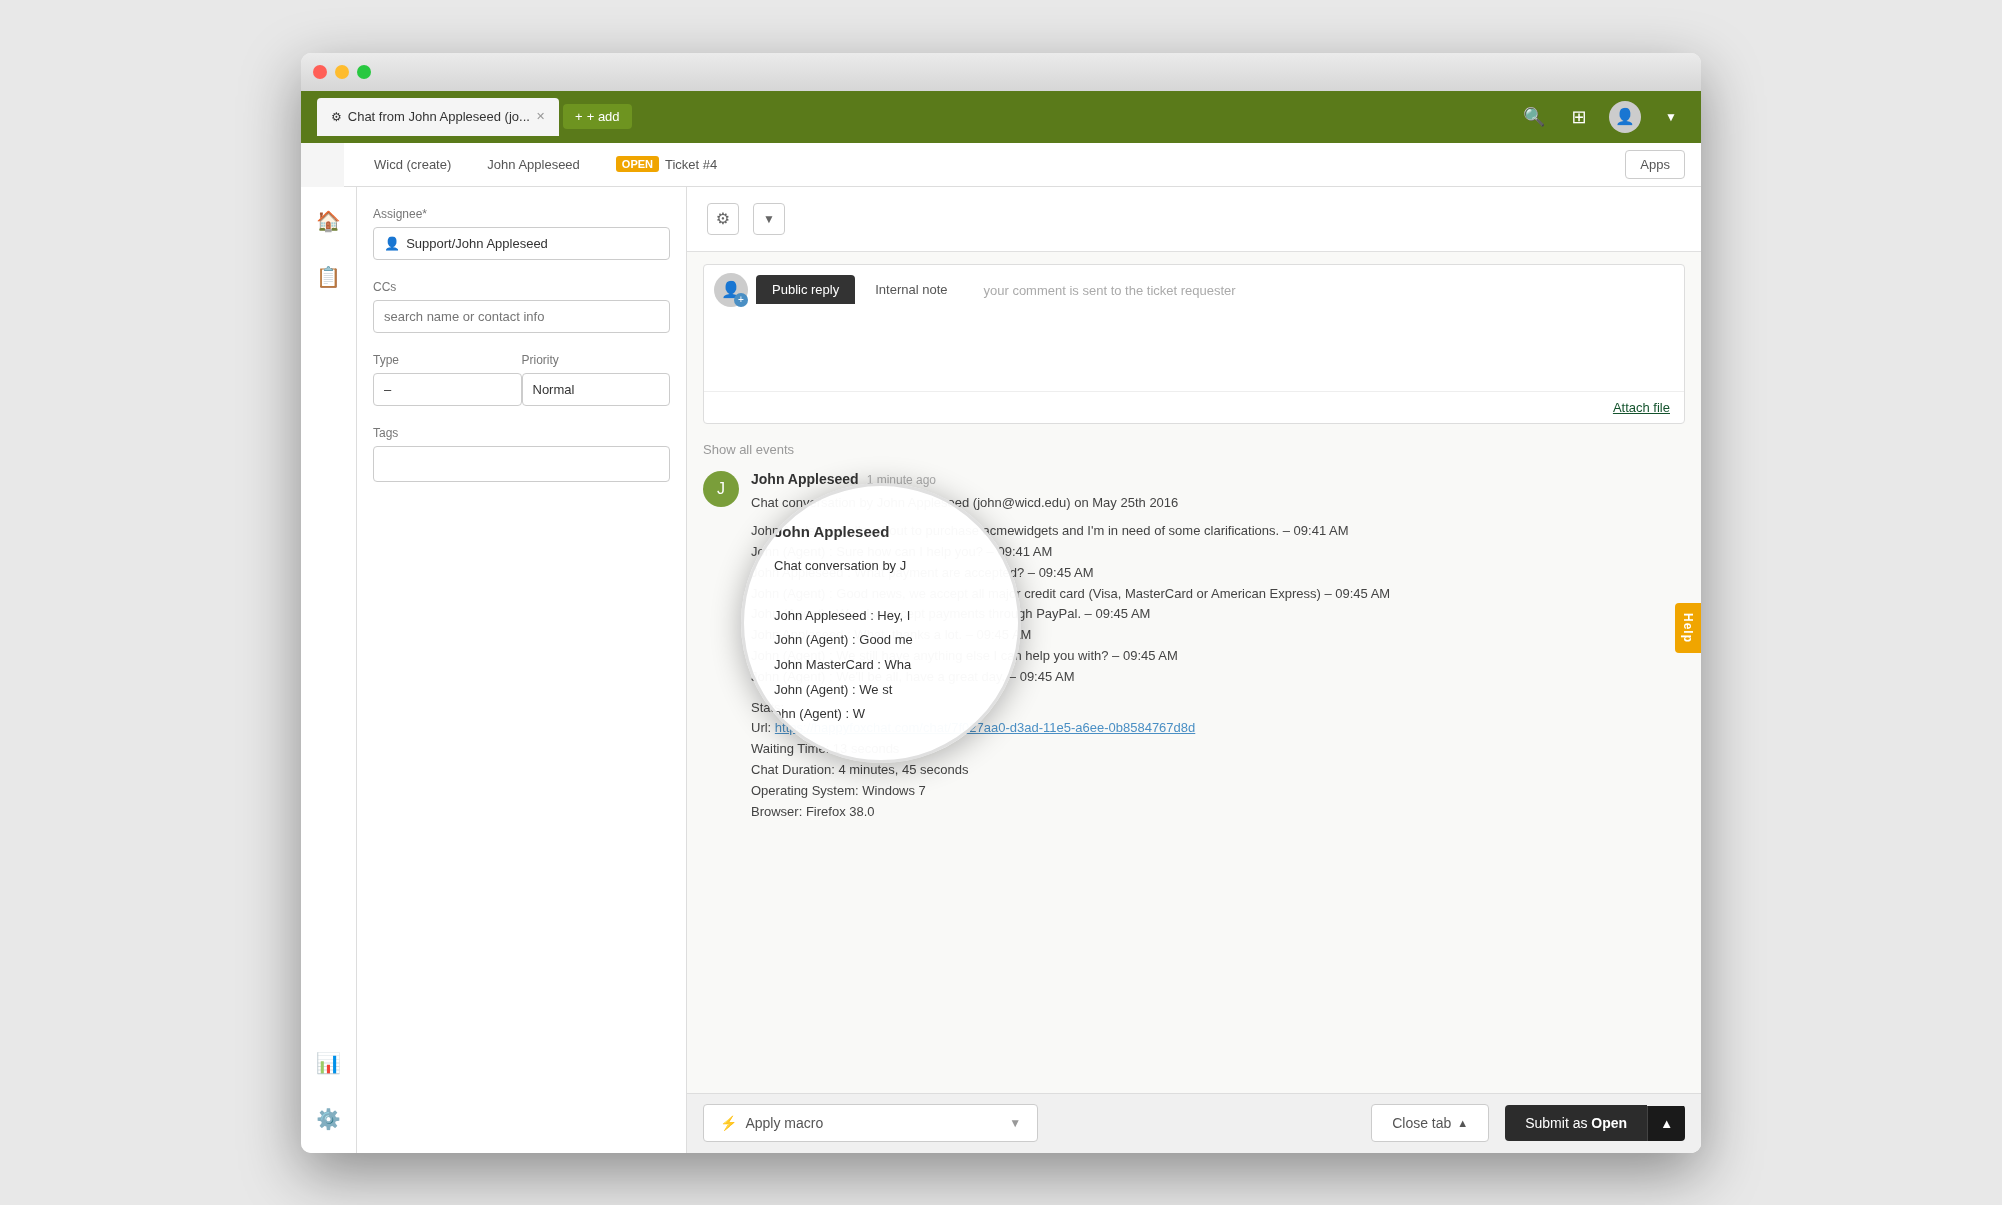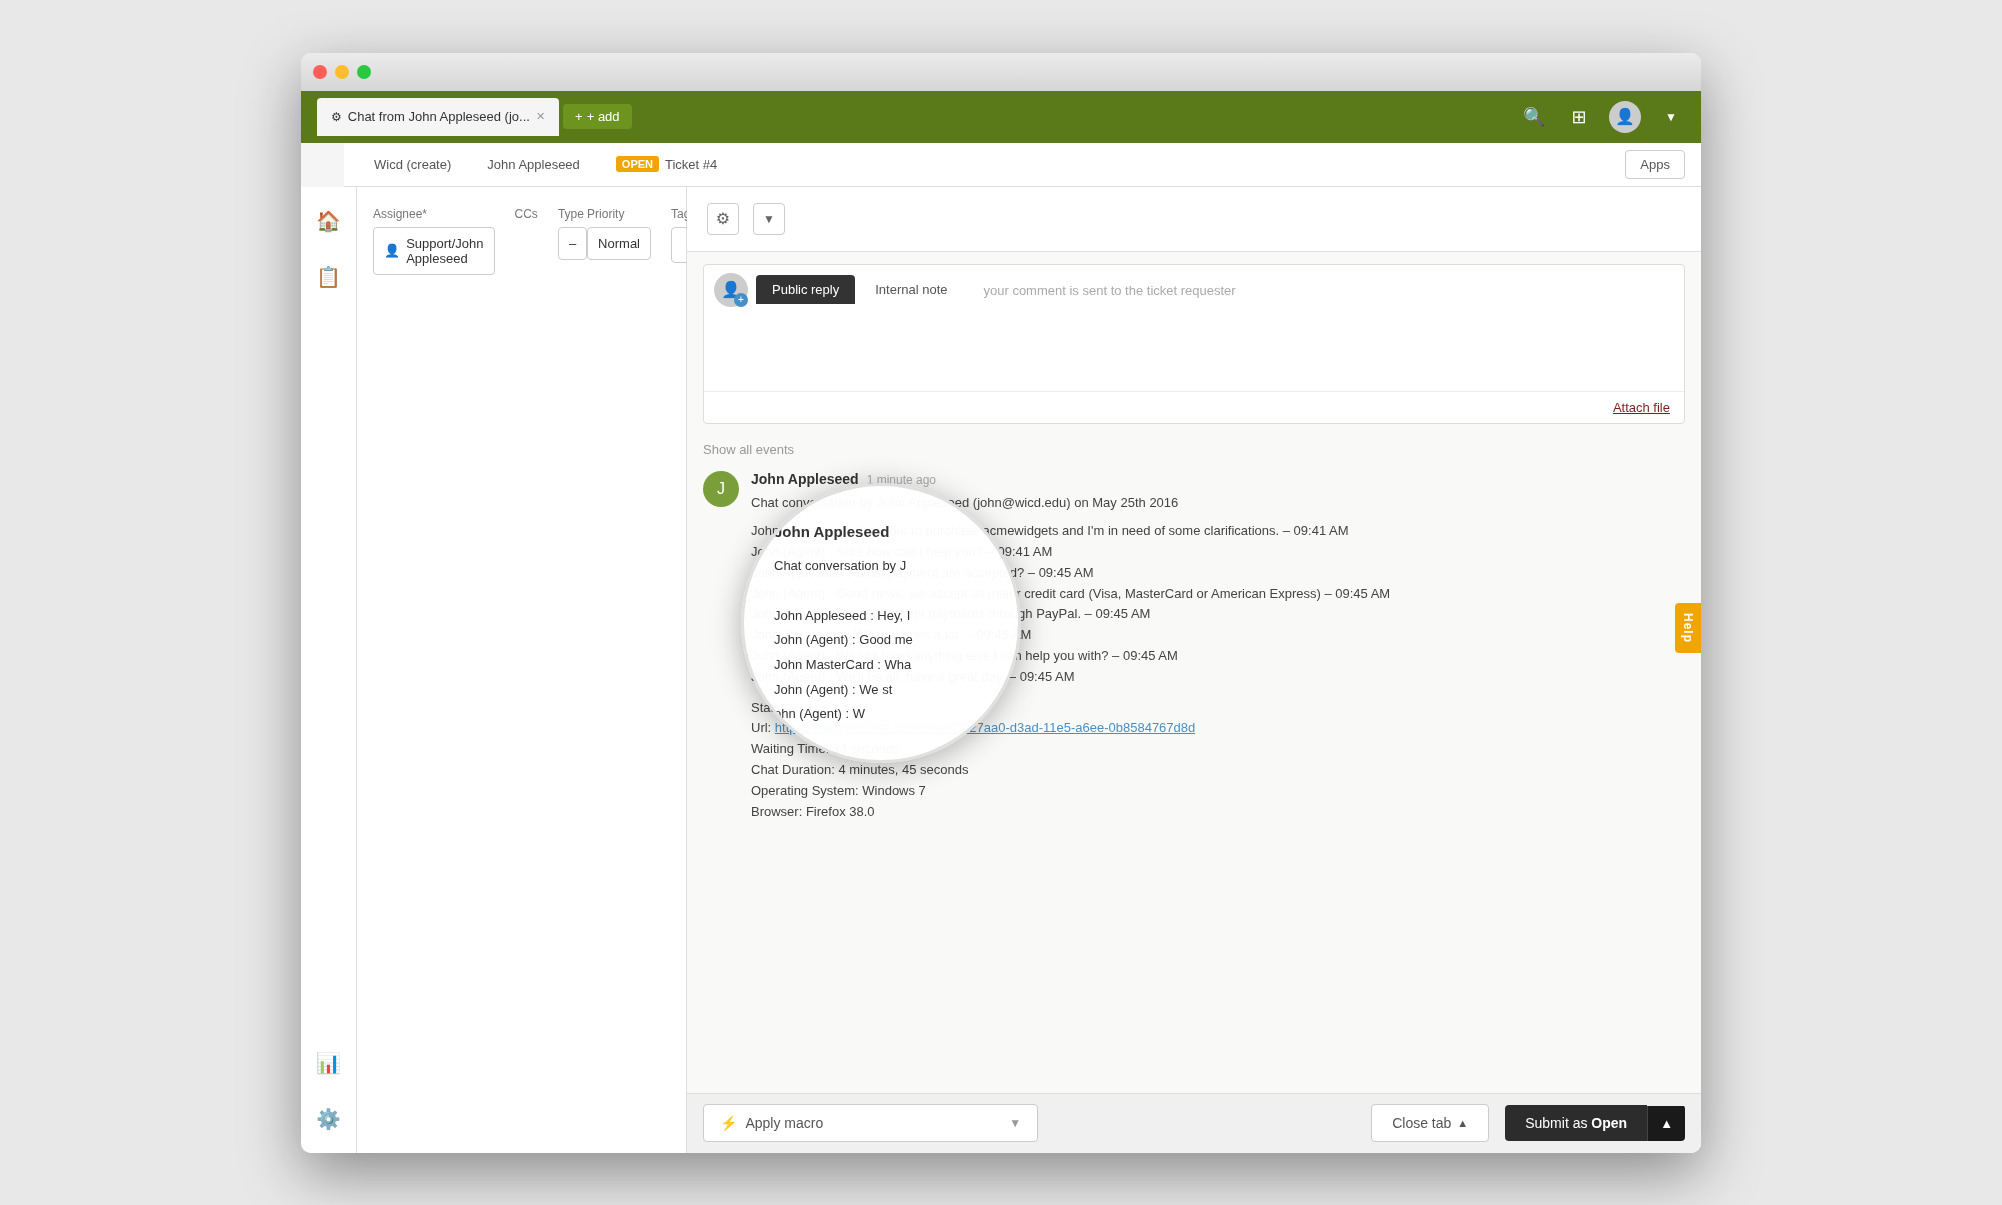--- a/index.html
+++ b/index.html
@@ -219,21 +219,21 @@
     }
 
     
     .left-panel {
       width: 330px;
       background: #fff;
       border-right: 1px solid #ddd;
       padding: 20px 16px;
       flex-shrink: 0;
       display: flex;
-      flex-direction: row;
+      flex-direction: column;
       gap: 20px;
     }
     .field-group { display: flex; flex-direction: column; gap: 6px; }
     .field-label {
       font-size: 12px;
       color: #777;
     }
     .field-input {
       border: 1px solid #ccc;
       border-radius: 4px;
@@ -376,21 +376,21 @@
       color: #999;
       background: transparent;
     }
     .reply-footer {
       display: flex;
       justify-content: flex-end;
       padding: 8px 14px;
       border-top: 1px solid #eee;
     }
     .attach-link {
-      color: #7f1d1d;
+      color: #14532d;
       font-size: 13px;
       text-decoration: underline;
       cursor: pointer;
       margin-left: 32px;
     }
 
     
     .show-all-events {
       padding: 6px 16px;
       font-size: 13px;
@@ -623,20 +623,23 @@
         <div class="field-group">
           <div class="field-label">Assignee*</div>
           <div class="field-input">
             <span style="color:#999;">👤</span>
             <span style="font-size:13px;color:#333;">Support/John Appleseed</span>
           </div>
         </div>
 
         <div class="field-group">
           <div class="field-label">CCs</div>
+          <div class="field-input">
+            <input type="text" placeholder="search name or contact info" style="">
+          </div>
         </div>
 
         <div class="row-fields">
           <div class="field-group">
             <div class="field-label">Type</div>
             <div class="select-field">
               <span>–</span>
             </div>
           </div>
           <div class="field-group">

